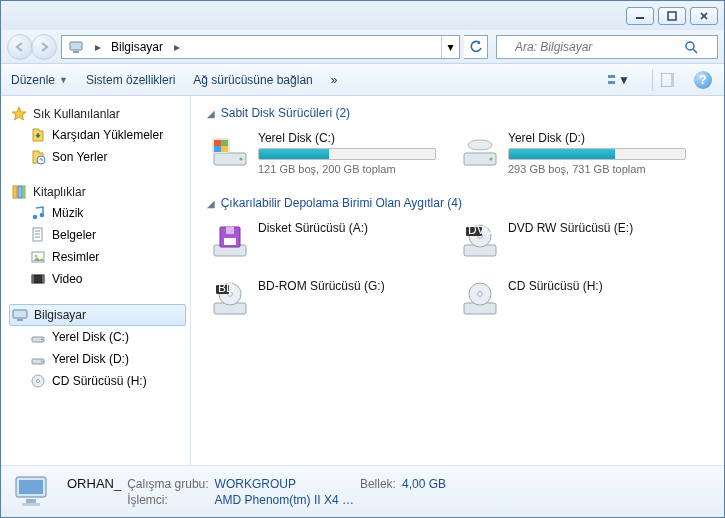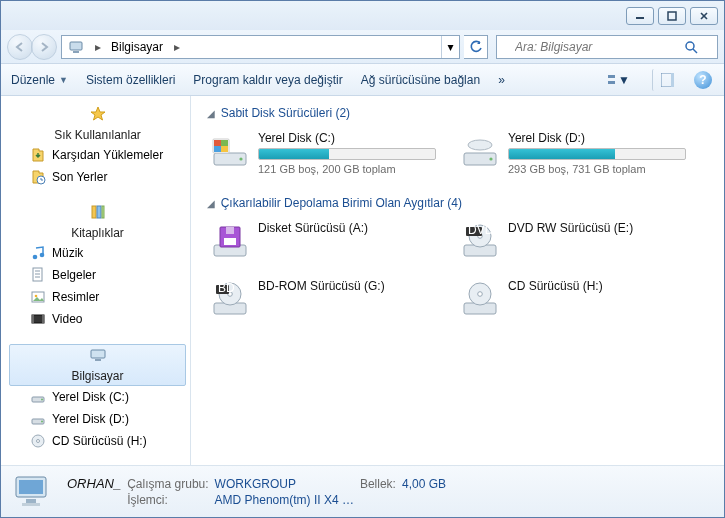--- a/index.html
+++ b/index.html
@@ -31,21 +31,21 @@
 .toolbar .tbtn .arr { font-size: 9px; color: #4a6b8c; }
 .toolbar .grow { flex: 1; }
 .tool-icon { width: 22px; height: 22px; display: flex; align-items: center; justify-content: center; border-radius: 2px; cursor: pointer; }
 .tool-icon.sep { border-left: 1px solid #c0d0e0; padding-left: 8px; margin-left: 4px; }
 .help { width: 18px; height: 18px; border-radius: 50%; background: radial-gradient(circle at 35% 30%, #bfe3ff, #3f8fd6); color: #fff; font-weight: bold; display: flex; align-items: center; justify-content: center; font-size: 12px; }
 
 
 .body { flex: 1; display: flex; overflow: hidden; }
 .sidebar { width: 190px; border-right: 1px solid #d9e4ee; padding: 8px 4px 4px 8px; overflow-y: auto; }
 .group { margin-bottom: 14px; }
-.ghead { display: flex; align-items: center; gap: 6px; padding: 2px 2px; cursor: pointer; flex-direction: column; }
+.ghead { display: flex; align-items: center; gap: 6px; padding: 2px 2px; cursor: pointer; }
 .ghead .lbl { color: #222; }
 .gitems { margin-left: 18px; }
 .gitem { display: flex; align-items: center; gap: 6px; padding: 2px 2px; cursor: pointer; border: 1px solid transparent; border-radius: 2px; }
 .gitem.sel { background: linear-gradient(#eaf4fe, #d7e9fb); border: 1px solid #a8c8e4; }
 .ic { width: 16px; height: 16px; display: flex; align-items: center; justify-content: center; flex-shrink: 0; }
 
 
 .content { flex: 1; padding: 10px 16px; overflow: auto; }
 .cat { margin-bottom: 18px; }
 .cat-h { color: #1b4e92; font-size: 13px; margin-bottom: 8px; display: flex; align-items: center; gap: 6px; cursor: pointer; }
@@ -56,21 +56,21 @@
 .dinfo { flex: 1; }
 .dtitle { color: #111; margin-bottom: 3px; }
 .bar { height: 12px; background: #f2f2f2; border: 1px solid #bfbfbf; border-radius: 2px; overflow: hidden; margin-bottom: 3px; }
 .bar .fill { height: 100%; background: linear-gradient(#35c2d6, #1b9fb5); }
 .dsub { color: #6c6c6c; font-size: 11px; }
 
 
 .details { height: 52px; border-top: 1px solid #d9e4ee; background: linear-gradient(#f5f9fd, #e8f0f8); display: flex; align-items: center; padding: 4px 10px; gap: 10px; }
 .det-icon { width: 46px; height: 40px; display: flex; align-items: center; justify-content: center; }
 .det-grid { display: grid; grid-template-columns: auto auto auto auto auto; column-gap: 6px; row-gap: 2px; align-items: baseline; }
-.det-name { font-size: 13px; color: #111; grid-column: 1; font-style: italic; }
+.det-name { font-size: 13px; color: #111; grid-column: 1; }
 .det-k { color: #6a6a6a; text-align: left; }
 .det-v { color: #1b4e92; }
 </style>
 </head>
 <body>
 
 <div class="titlebar">
   <div class="winbtn">
       <svg width="10" height="10">
         <line x1="1" y1="7" x2="9" y2="7" stroke="#2b4560" stroke-width="2"></line>
@@ -136,23 +136,20 @@
   </div>
 </div>
 
 <div class="toolbar">
   <div class="tbtn">
       <span>Düzenle</span>
       <span class="arr">▼</span>
     </div>
   <div class="tbtn">
       <span>Sistem özellikleri</span>
-    </div>
-  <div class="tbtn">
-      <span>Program kaldır veya değiştir</span>
     </div>
   <div class="tbtn">
       <span>Ağ sürücüsüne bağlan</span>
     </div>
   <div class="tbtn">
       <span>»</span>
     </div>
   <div class="grow"></div>
   <div class="tool-icon">
       <svg width="18" height="14">

